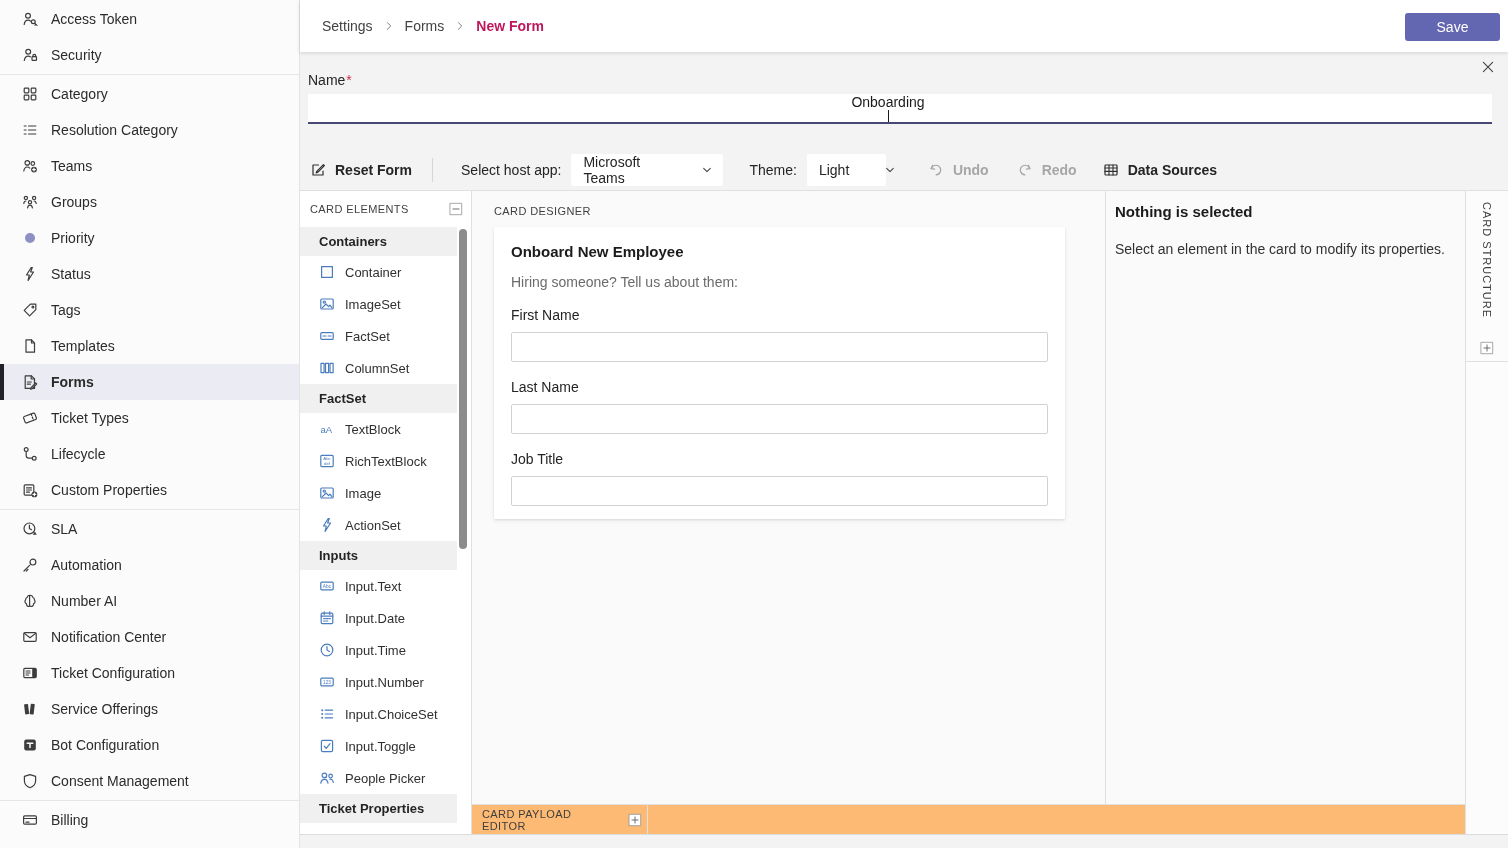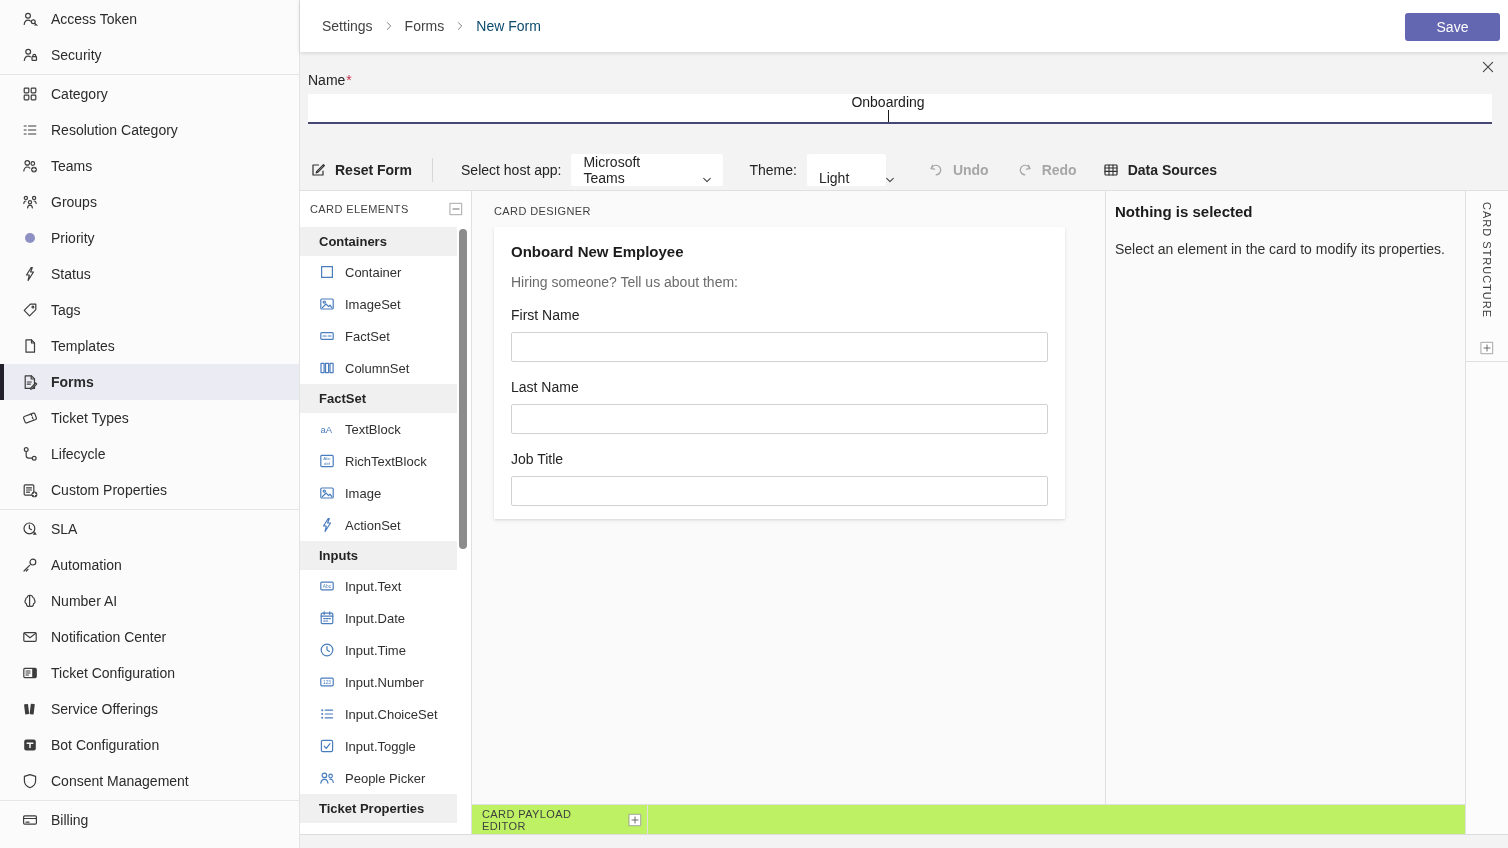--- a/index.html
+++ b/index.html
@@ -19,42 +19,42 @@
   .sb-item .icon{color:#3d3d3d;}
   .sb-item.selected{background:#ebebf3;font-weight:bold;}
   .sb-item.selected::before{content:"";position:absolute;left:0;top:0;bottom:0;width:4px;background:#22202a;}
   .sb-divider{height:1px;background:#e6e6e6;margin:1px 0;}
   .sb-label{white-space:nowrap;}
 
   
   .topbar{position:absolute;left:300px;top:0;width:1208px;height:52px;background:#fff;box-shadow:0 1px 4px rgba(0,0,0,.14);display:flex;align-items:center;z-index:5;box-sizing:border-box;}
   .breadcrumb{display:flex;align-items:center;gap:11px;padding-left:22px;}
   .crumb{color:#424242;cursor:pointer;}
-  .crumb.current{font-weight:normal;color:#0c4a6e;cursor:default;}
+  .crumb.current{font-weight:bold;color:#be185d;cursor:default;}
   .crumb-chev{color:#767676;}
   .save-btn{position:absolute;right:8px;top:13px;width:95px;height:28px;background:#6366b0;color:#fff;border:none;border-radius:3px;font-size:14px;font-family:inherit;cursor:pointer;}
 
   
   .namebar{position:absolute;left:300px;top:52px;width:1208px;height:98px;}
   .name-label{margin:20px 0 0 8px;font-size:14px;color:#242424;}
   .req{color:#c4314b;margin-left:1px;}
   .name-input{position:absolute;left:8px;top:42px;width:1184px;height:30px;background:#fff;border-bottom:2px solid #464775;display:flex;align-items:center;padding:0 36px 0 12px;box-sizing:border-box;cursor:text;flex-direction:column;}
   .name-value{font-size:14px;color:#1b1b1b;}
   .caret{width:1px;height:16px;background:#1b1b1b;margin-left:1px;}
   .name-clear{position:absolute;right:12px;top:7px;width:16px;height:16px;color:#424242;cursor:pointer;}
 
   
   .toolbar{position:absolute;left:300px;top:150px;width:1208px;height:40px;display:flex;align-items:center;}
   .tb-btn{display:flex;align-items:center;gap:9px;cursor:pointer;color:#242424;font-weight:bold;}
   .tb-btn .icon{color:#2f2f2f;}
   .tb-btn.disabled{color:#a6a6a6;cursor:default;}
   .tb-btn.disabled .icon{color:#a6a6a6;}
   .tb-sep{width:1px;height:24px;background:#d6d6d6;margin:0 20px;}
   .tb-label{color:#242424;}
-  .dropdown{display:flex;align-items:flex-end;justify-content:space-between;background:#fff;height:32px;padding:0 10px 0 12px;box-sizing:border-box;cursor:pointer;border-radius:2px;gap:35px;}
+  .dropdown{display:flex;align-items:center;justify-content:space-between;background:#fff;height:32px;padding:0 10px 0 12px;box-sizing:border-box;cursor:pointer;border-radius:2px;gap:35px;}
   .dropdown .icon{color:#424242;}
 
   
   .workspace{position:absolute;left:300px;top:190px;width:1208px;height:643px;background:#fff;border-top:1px solid #e0e0e0;border-bottom:1px solid #dcdcdc;box-sizing:content-box;}
   .panel-title{font-size:11px;color:#3f3f3f;letter-spacing:.4px;}
 
   
   .elements-panel{position:absolute;left:0;top:0;width:172px;height:643px;background:#fff;border-right:1px solid #e0e0e0;box-sizing:border-box;}
   .ep-header{height:36px;display:flex;align-items:center;justify-content:space-between;padding:0 8px 0 10px;}
   .collapse-box{color:#7c7c7c;cursor:pointer;}
@@ -66,21 +66,21 @@
   
   .designer{position:absolute;left:172px;top:0;width:633px;height:613px;background:#fafafa;}
   .designer-title{position:absolute;left:22px;top:14px;}
   .card{position:absolute;left:22px;top:36px;width:571px;height:292px;background:#fff;box-shadow:0 1px 2px rgba(0,0,0,.1),0 2px 6px rgba(0,0,0,.05);box-sizing:border-box;padding:16px 17px;}
   .card-title{font-size:15px;font-weight:bold;color:#1b1b1b;cursor:pointer;}
   .card-sub{margin-top:14px;font-size:14px;color:#6b6b6b;cursor:pointer;}
   .f-label{margin-top:17px;font-size:14px;color:#242424;cursor:pointer;}
   .f-input{margin-top:9px;height:28px;background:#fff;border:1px solid #d1d1d1;border-radius:2px;cursor:pointer;}
 
   
-  .payload-bar{position:absolute;left:172px;top:613px;width:993px;height:30px;background:#bef264;border-top:1px solid #e0e0e0;box-sizing:border-box;}
+  .payload-bar{position:absolute;left:172px;top:613px;width:993px;height:30px;background:#fdba74;border-top:1px solid #e0e0e0;box-sizing:border-box;}
   .payload-inner{display:flex;align-items:center;height:100%;padding-left:10px;gap:10px;}
   .payload-title{width:136px;}
   .payload-divider{position:absolute;left:175px;top:0;bottom:0;width:1px;background:#e0e0e0;}
 
   
   .properties{position:absolute;left:805px;top:0;width:360px;height:613px;background:#fafafa;border-left:1px solid #e0e0e0;box-sizing:border-box;}
   .pp-header{height:36px;display:flex;align-items:center;justify-content:space-between;padding:0 14px 0 9px;}
   .pp-empty-title{margin:12px 0 0 9px;font-size:15px;font-weight:bold;color:#1b1b1b;}
   .pp-empty-hint{margin:21px 9px 0 9px;font-size:14px;color:#323130;}
 

